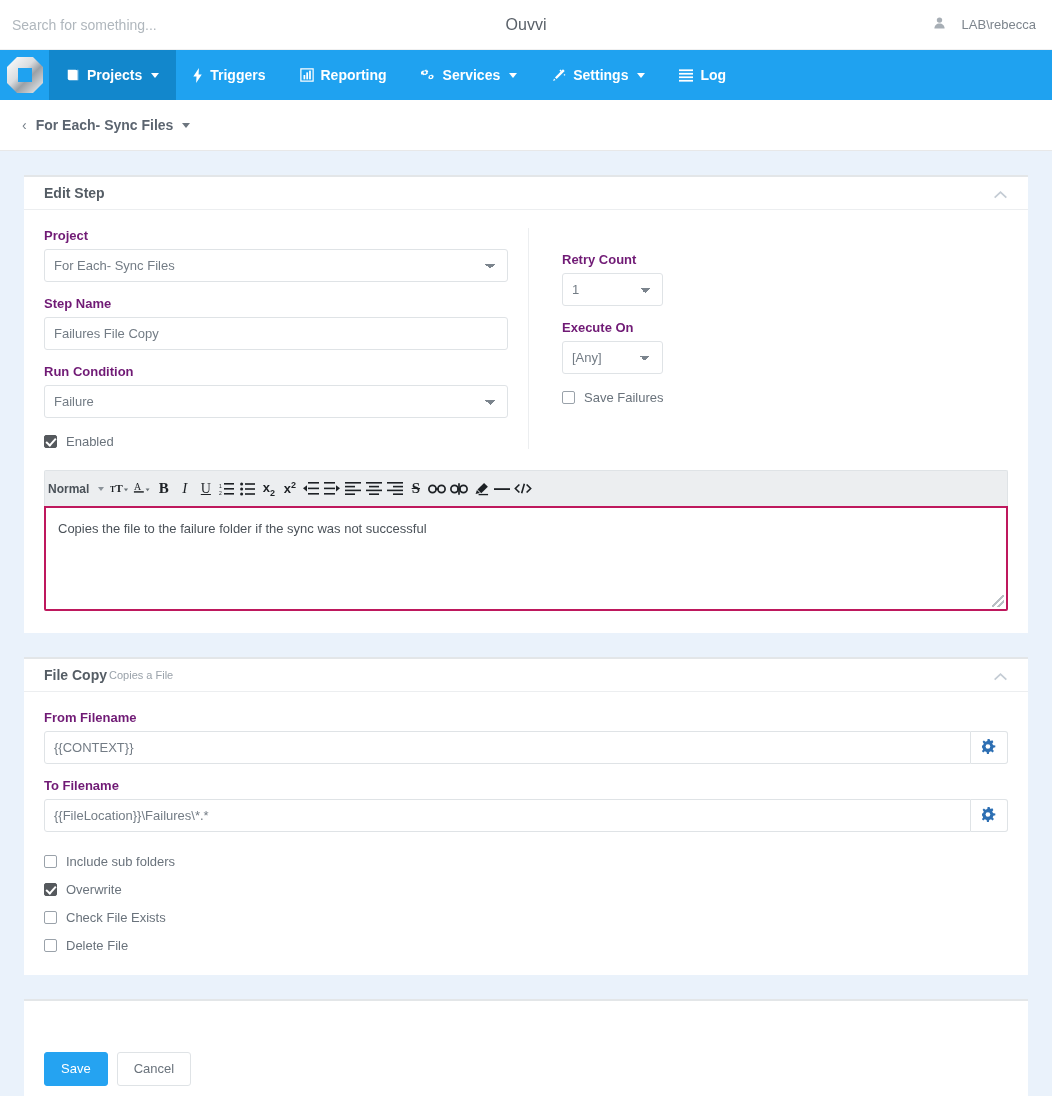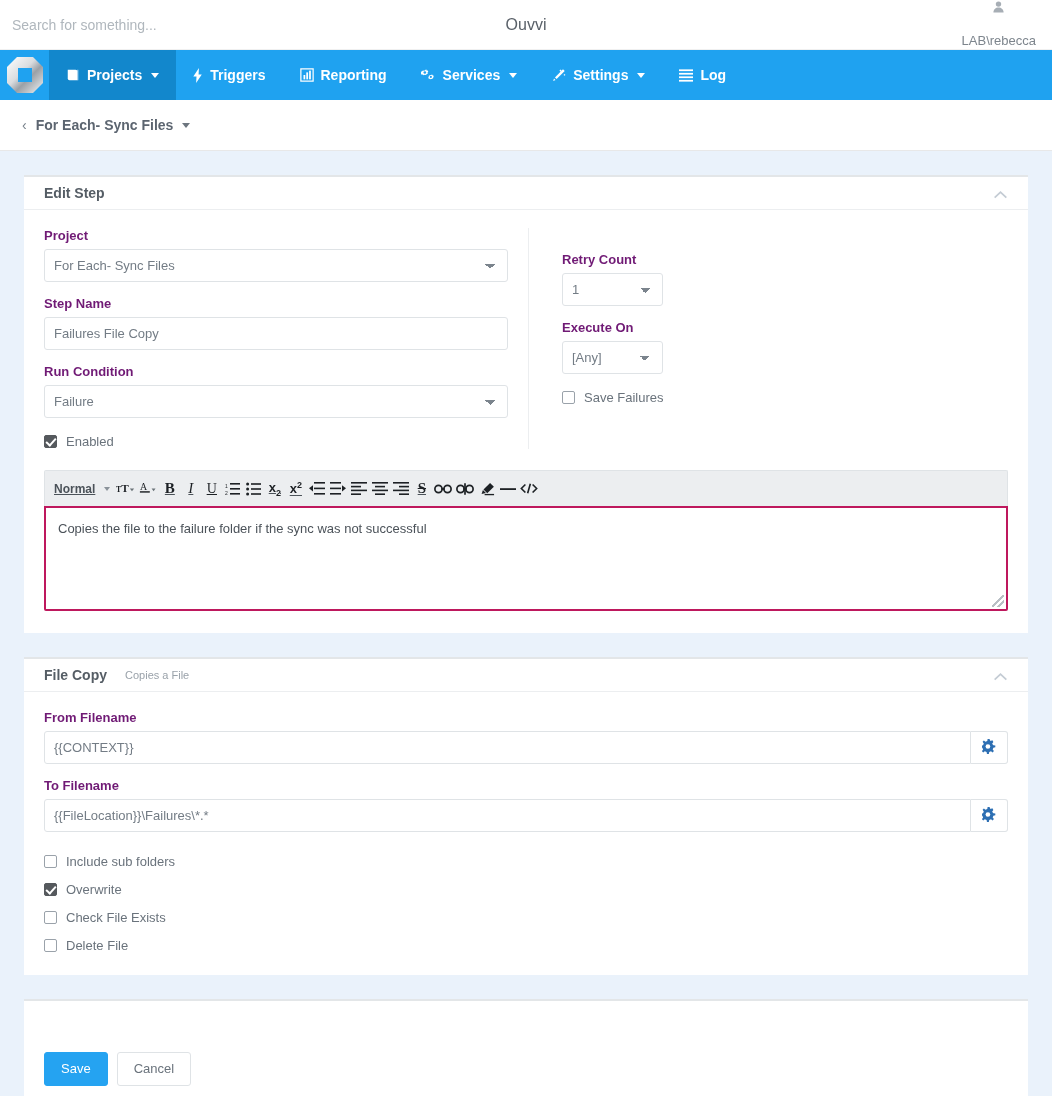--- a/index.html
+++ b/index.html
@@ -29,21 +29,20 @@
   .search-input::placeholder{ color:#b0b7bd; }
   .brand-title{
     position:absolute; left:0; right:0; text-align:center;
     font-size:16px; color:#5a6169; pointer-events:none;
   }
   .user-box{
     margin-left:auto; padding-right:16px;
     font-size:13px; color:#7d858d;
     display:flex; align-items:center; gap:17px;
     z-index:2;
-    flex-direction:column;
   }
   .user-icon{ color:#a7aeb5; font-size:12px; }
 
   
   .navbar{
     height:50px; background:#1fa2f0;
     display:flex; align-items:stretch;
   }
   .logo-wrap{
     width:49px; display:flex; align-items:center; justify-content:center;
@@ -84,21 +83,21 @@
   .panel{
     background:#ffffff;
     border-top:2px solid #e3e6e8;
     margin-bottom:24px;
   }
   .panel-head{
     height:33px; display:flex; align-items:center;
     padding:0 20px; border-bottom:1px solid #eceef0;
   }
   .panel-title{ font-size:14px; font-weight:bold; color:#555d65; }
-  .panel-sub{ font-size:11px; color:#9aa2aa; margin-left:18px; font-weight:normal;}
+  .panel-sub{ font-size:11px; color:#9aa2aa; margin-left:2px; font-weight:normal;}
   .collapse-chev{
     margin-left:auto; color:#c4ccd4; font-size:15px; line-height:1; cursor:pointer;
   }
   .panel-body{ padding:18px 20px 22px 20px; }
 
   
   .two-col{ display:flex; }
   .col-left{ width:485px; padding-right:20px; border-right:1px solid #eceef0; }
   .col-right{ padding-left:33px; padding-top:0;margin-top:24px; }
   label.fld{
@@ -139,23 +138,22 @@
     content:""; position:absolute; left:3px; top:0px;
     width:4px;height:8px;border:solid #ffffff;border-width:0 2px 2px 0;
     transform:rotate(42deg);
   }
   .cblabel{ font-size:13px; color:#6a737c; }
 
   
   .editor-wrap{ margin-top:21px; }
   .editor-toolbar{
     background:#eceef0; border:1px solid #dfe3e6; border-bottom:none;
-    height:36px; display:flex; align-items:center; gap:0; padding:0 7px;
+    height:36px; display:flex; align-items:center; gap:0; padding:0 1px;
     border-radius:2px 2px 0 0;
-    text-decoration:underline;
   }
   .tb-normal{
     font-size:12px; font-weight:bold; color:#4b5259; padding:0 4px 0 2px;
     display:flex; align-items:center; gap:9px; cursor:pointer;
   }
   .mini-caret{
     width:0;height:0;border-left:3px solid transparent;border-right:3px solid transparent;
     border-top:4px solid #8a9299;
   }
   .tb-btn{

